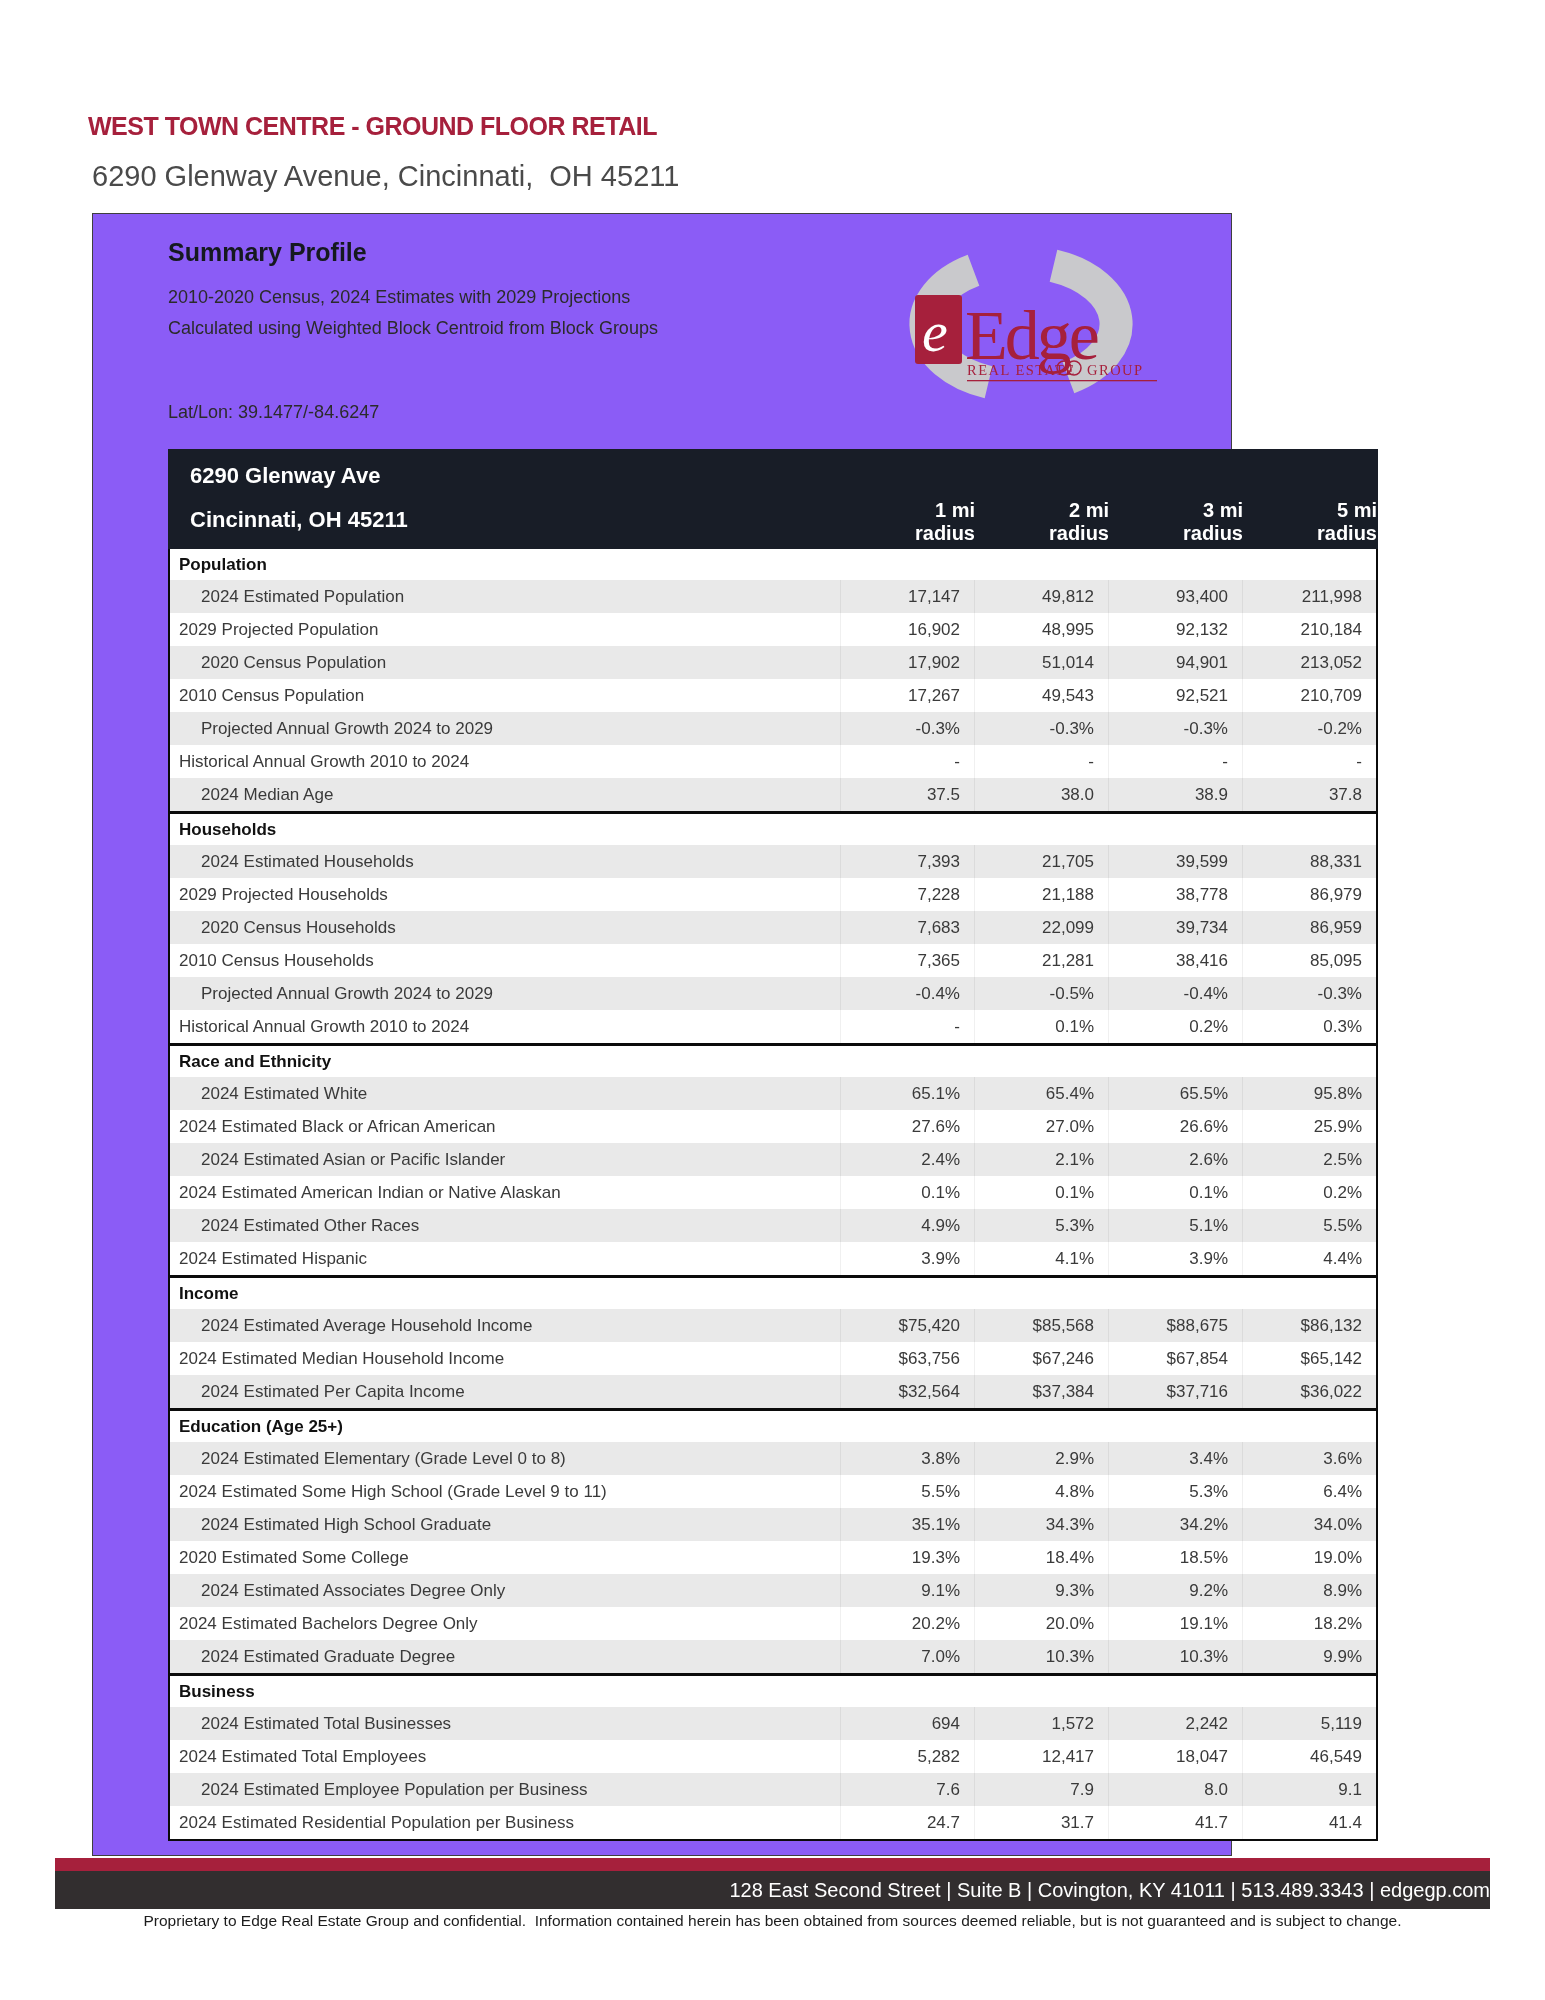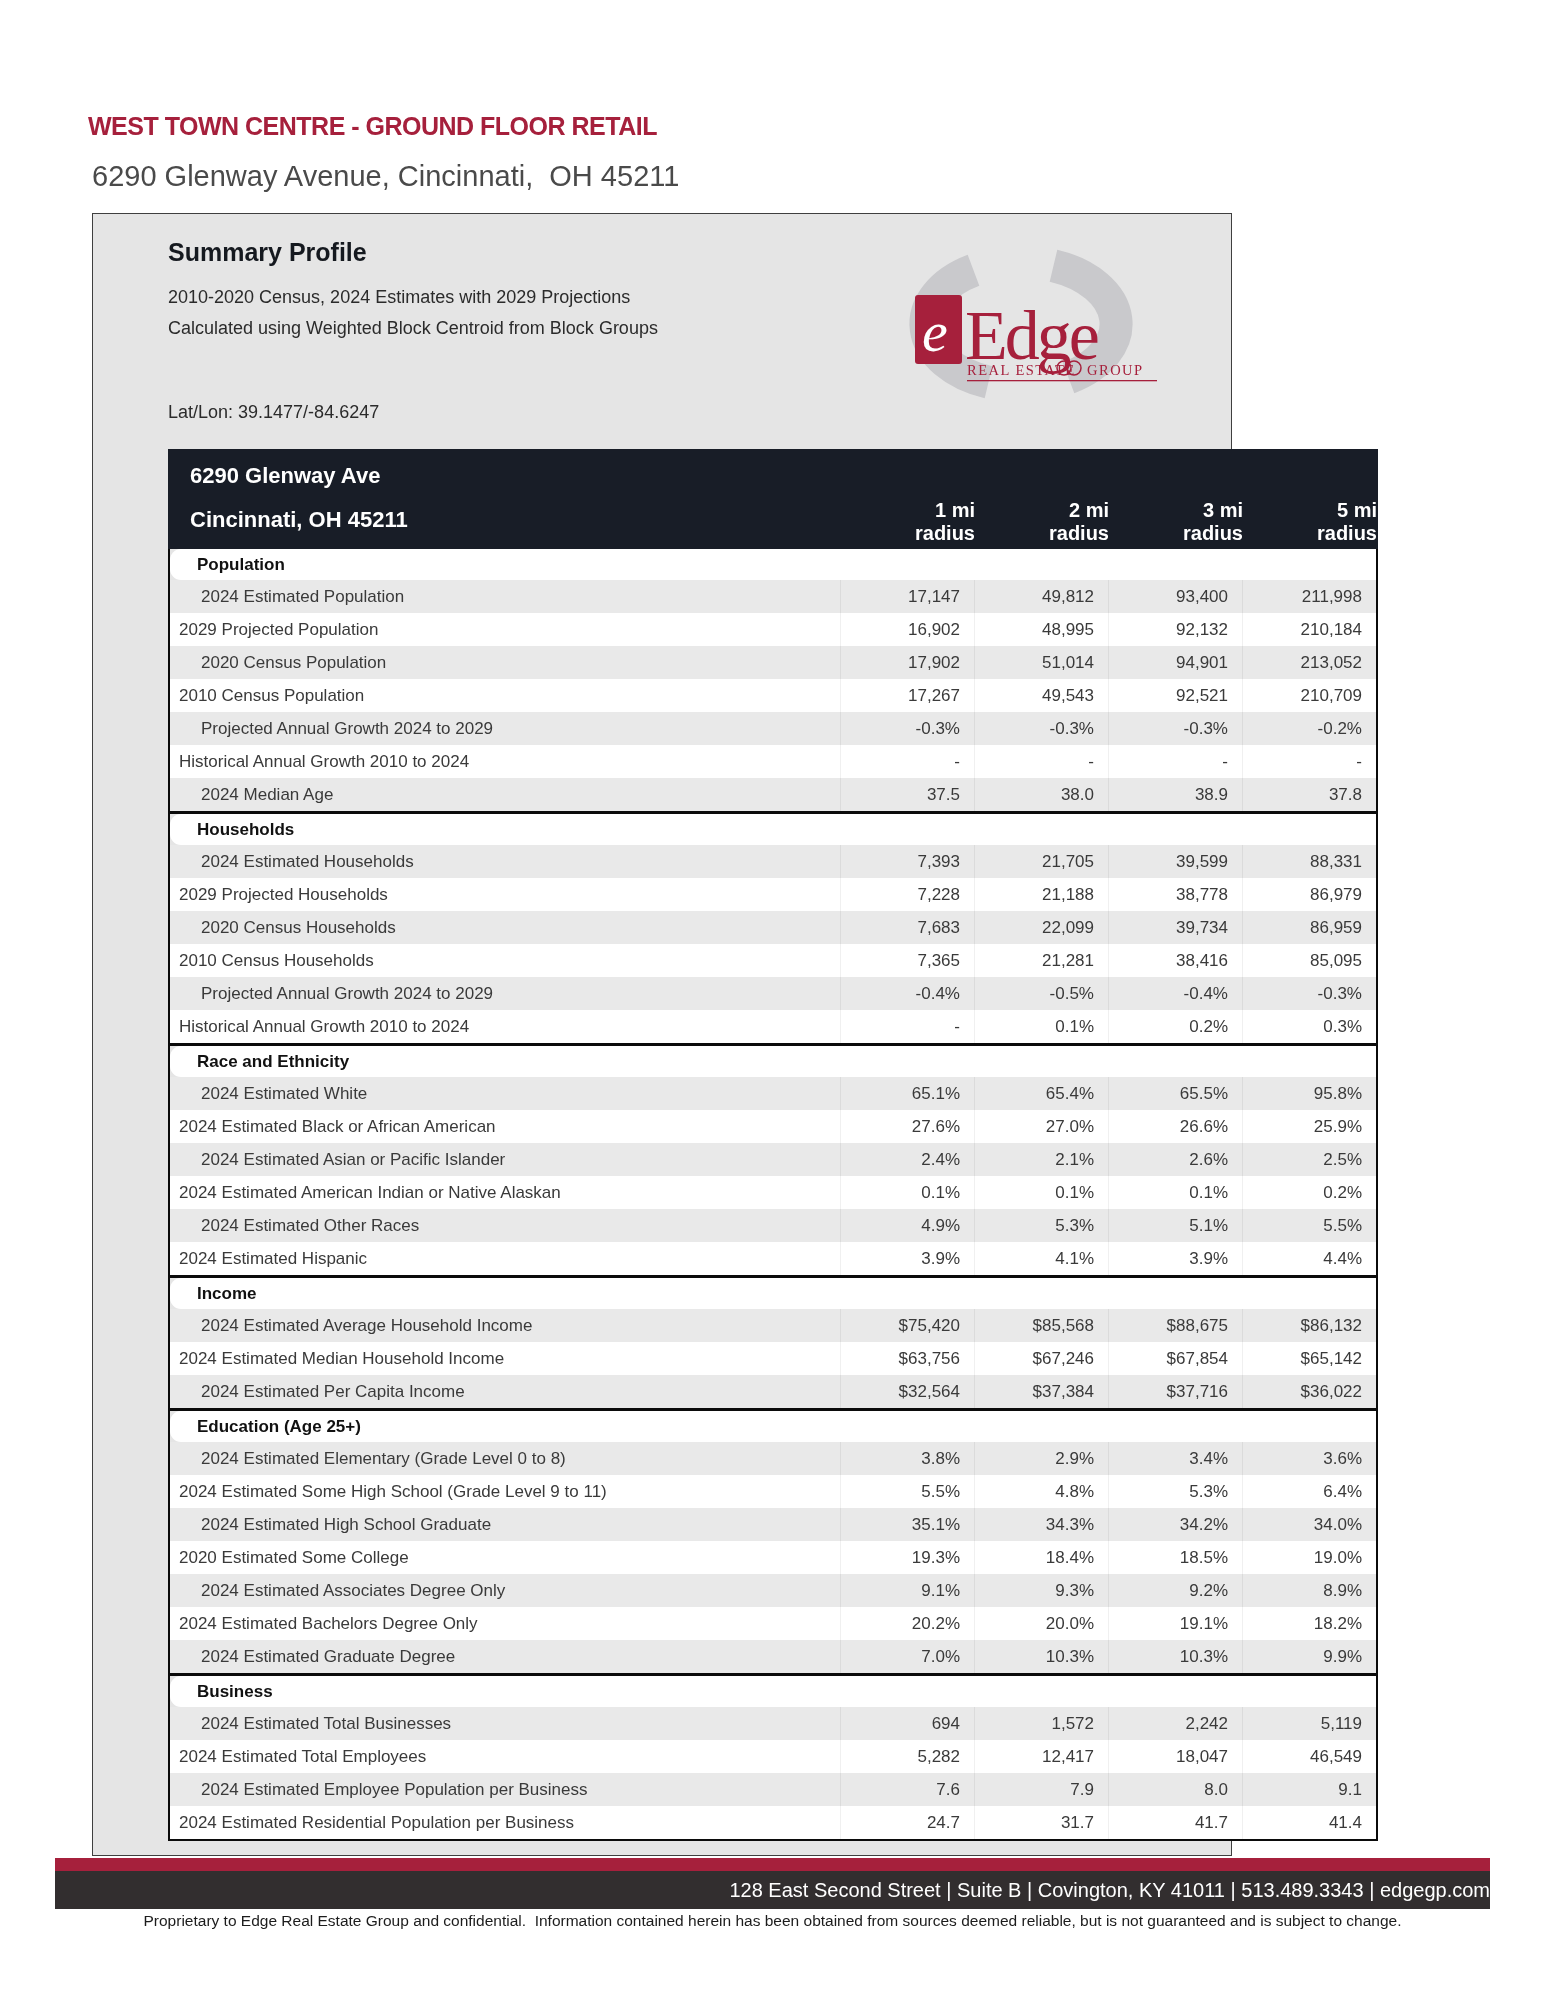--- a/index.html
+++ b/index.html
@@ -2,35 +2,35 @@
 <html style="--accent: #a6203c; --dark: #181d27; --footerdark: #322e2f; --shade: #e9e9e9;"><head>
 <meta charset="utf-8">
 <style>
   html,body{margin:0;padding:0;background:#fff;}
   body{width:1545px;height:2000px;position:relative;font-family:"Liberation Sans",sans-serif;overflow:hidden;}
   .page{position:absolute;inset:0;}
 
   .page-title{position:absolute;left:88px;top:112px;font-size:25px;font-weight:bold;letter-spacing:-0.5px;color:var(--accent,#a6203c);}
   .page-address{position:absolute;left:92px;top:160px;font-size:29px;color:#4a4a4a;white-space:pre-wrap;}
 
-  .panel{position:absolute;left:92px;top:213px;width:1140px;height:1643px;border:1.5px solid #3f3f3f;box-sizing:border-box;background:#e5e5e5;}
+  .panel{position:absolute;left:92px;top:213px;width:1140px;height:1643px;border:1.5px solid #3f3f3f;box-sizing:border-box;background:#8b5cf6;}
   .report-heading{position:absolute;left:75px;top:24px;font-size:25px;font-weight:bold;color:#15191f;}
   .report-sub{position:absolute;left:75px;top:68px;font-size:18px;color:#2b2b2b;line-height:31px;}
   .latlon{position:absolute;left:75px;top:188px;font-size:18px;color:#2b2b2b;}
 
   .logo{position:absolute;right:45px;top:35px;width:325px;height:155px;}
 
   .demo-table{position:absolute;left:75px;top:235px;width:1210px;}
   .thead{display:flex;background:var(--dark,#181d27);color:#fff;height:100px;box-sizing:border-box;padding:14px 1px 16px 0;}
   .th-left{flex:1;display:flex;flex-direction:column;justify-content:space-between;padding-left:22px;font-size:22px;font-weight:bold;}
   .th-col{width:134px;display:flex;flex-direction:column;justify-content:space-between;text-align:right;font-size:20px;font-weight:bold;margin-top:36px;}
   .tbody{border:2px solid #0b0b0b;border-top:none;box-sizing:border-box;}
   .section{border-top:3px solid #0b0b0b;}
   .section:first-child{border-top:none;}
-  .section-title{height:31px;line-height:31px;padding-left:27px;font-size:17px;font-weight:bold;color:#111;background:#fff;border-radius:11px;}
+  .section-title{height:31px;line-height:31px;padding-left:9px;font-size:17px;font-weight:bold;color:#111;background:#fff;}
   .row{display:flex;height:33px;line-height:33px;font-size:17px;color:#3a3a3a;}
   .row.shaded{background:var(--shade,#e9e9e9);padding-left:22px;}
   .row.plain{background:#fff;}
   .cell.label{flex:1;padding-left:9px;overflow:hidden;white-space:nowrap;}
   .cell.val{width:134px;box-sizing:border-box;text-align:right;padding-right:14px;border-left:1px solid rgba(0,0,0,0.06);}
 
   .footer-stripe{position:absolute;left:55px;top:1858px;width:1435px;height:13px;background:var(--accent,#a6203c);}
   .footer-bar{position:absolute;left:55px;top:1871px;width:1435px;height:38px;background:var(--footerdark,#322e2f);color:#fff;font-size:20px;text-align:right;line-height:38px;}
   .disclaimer{position:absolute;left:0;top:1912px;width:1545px;text-align:center;font-size:15.5px;color:#1c1c1c;white-space:pre-wrap;}
 </style>

